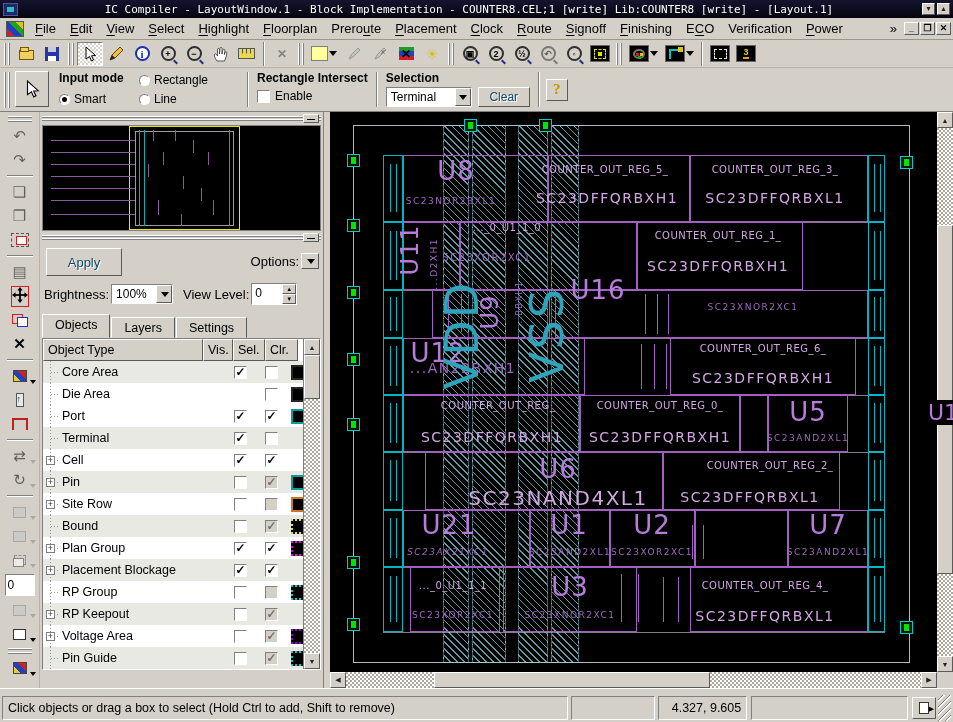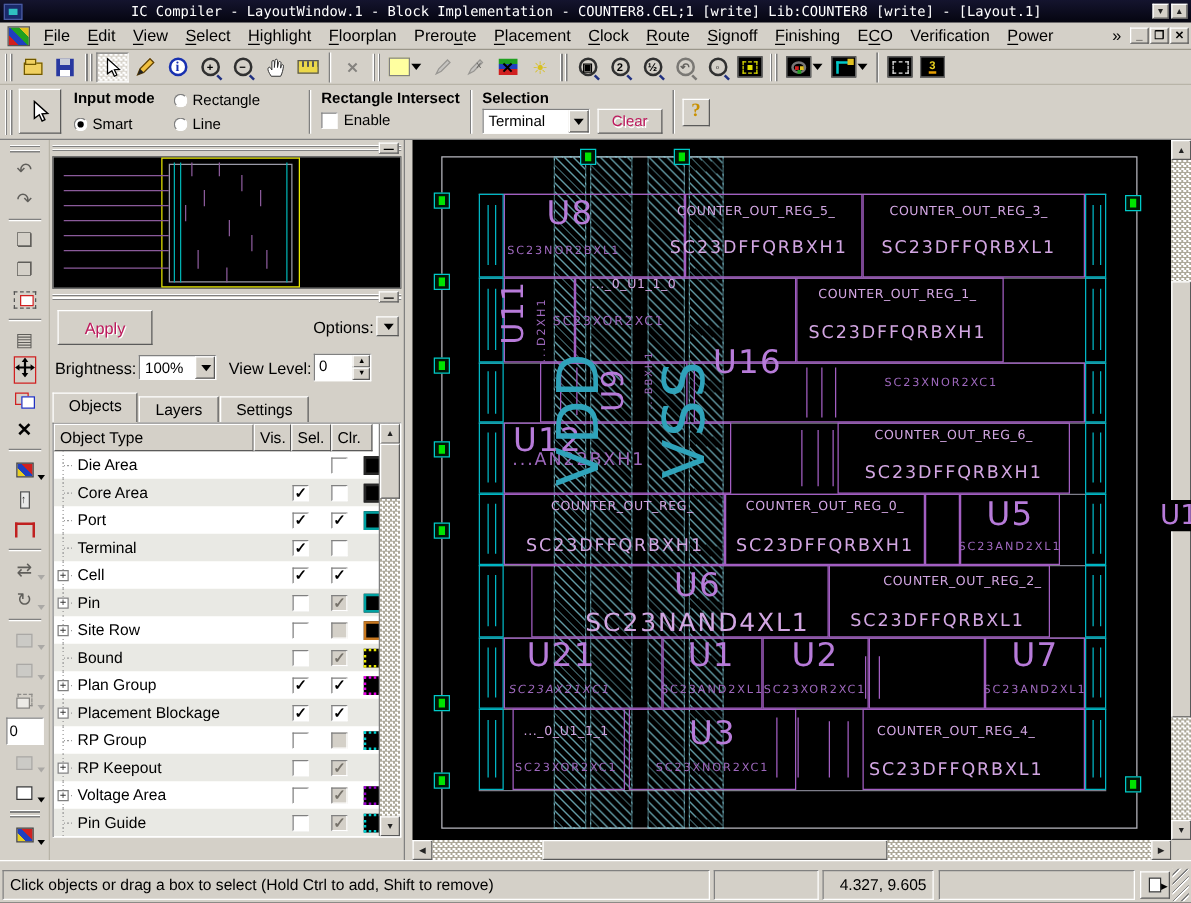--- a/index.html
+++ b/index.html
@@ -67,21 +67,21 @@
   .rdot{width:11px;height:11px;border-radius:50%;background:#fff;border:1px solid;border-color:#808080 #fff #fff #808080;margin-right:4px;position:relative;}
   .rdot.sel::after{content:"";position:absolute;left:2px;top:2px;width:5px;height:5px;border-radius:50%;background:#000;}
   .imgrid{display:grid;grid-template-columns:auto auto;}
   .cb{width:13px;height:13px;background:#fff;border:1px solid;border-color:#808080 #fff #fff #808080;position:relative;}
   .cb.on::after{content:"✓";position:absolute;left:1px;top:-2px;font-size:12px;font-weight:bold;color:#000;}
   .cb.dis{background:#d4d0c8;}
   .cb.dis.on::after{color:#76726a;}
   .combo{display:inline-flex;align-items:center;height:20px;background:#fff;border:1px solid;border-color:#808080 #fff #fff #808080;padding-left:4px;}
   .combo .cbtn{width:16px;height:18px;margin-left:4px;display:flex;align-items:center;justify-content:center;}
   .btn{height:20px;padding:0 10px;display:inline-flex;align-items:center;justify-content:center;}
-  .btn.disabled{color:#be185d;text-shadow:1px 1px 0 #fff;}
+  .btn.disabled{color:#0c4a6e;text-shadow:1px 1px 0 #fff;}
   .helpbtn{width:22px;height:22px;font-weight:bold;font-family:"Liberation Serif",serif;font-size:15px;color:#c89000;display:flex;align-items:center;justify-content:center;}
 
   
   #main{display:flex;height:576px;}
   #lefttools{width:40px;display:flex;flex-direction:column;align-items:center;padding-top:2px;border-right:1px solid #b8b4a8;overflow:hidden;}
   #lefttools .hgrip{width:24px;height:6px;margin:2px 0;background:linear-gradient(180deg,#fff 0 1px,#808080 1px 2px,transparent 2px 4px,#fff 4px 5px,#808080 5px 6px);}
   #lefttools .hsep{width:26px;height:2px;margin:3px 0;background:linear-gradient(180deg,#808080 0 1px,#fff 1px 2px);}
   .ltbtn{width:28px;height:24px;display:flex;align-items:center;justify-content:center;position:relative;font-size:15px;}
   .ltbtn .dd2{position:absolute;right:-2px;bottom:4px;width:0;height:0;border-left:3px solid transparent;border-right:3px solid transparent;border-top:4px solid #000;}
   .ltbtn.gray .dd2{border-top-color:#888;}
@@ -544,37 +544,37 @@
           <div class="tab">Settings</div>
         </div>
       <div id="otable">
         <div id="ohead">
             <div class="hcell" style="width: 160px;">Object Type</div>
             <div class="hcell" style="width: 30px;">Vis.</div>
             <div class="hcell" style="width: 32px;">Sel.</div>
             <div class="hcell" style="width: 33px;">Clr.</div>
           </div>
         <div id="obody">
+            <div class="trow alt">
+              <div class="tree"></div>
+              <div class="tlabel">Core Area</div>
+              <div class="ccol">
+                <div class="cb on"></div>
+              </div>
+              <div class="ccol sel">
+                <div class="cb"></div>
+              </div>
+              <div class="ccol clr">
+                <div class="sw black"></div>
+              </div>
+            </div>
             <div class="trow">
               <div class="tree"></div>
               <div class="tlabel">Die Area</div>
               <div class="ccol"></div>
-              <div class="ccol sel">
-                <div class="cb"></div>
-              </div>
-              <div class="ccol clr">
-                <div class="sw black"></div>
-              </div>
-            </div>
-            <div class="trow alt">
-              <div class="tree"></div>
-              <div class="tlabel">Core Area</div>
-              <div class="ccol">
-                <div class="cb on"></div>
-              </div>
               <div class="ccol sel">
                 <div class="cb"></div>
               </div>
               <div class="ccol clr">
                 <div class="sw black"></div>
               </div>
             </div>
             <div class="trow">
               <div class="tree"></div>
               <div class="tlabel">Port</div>

